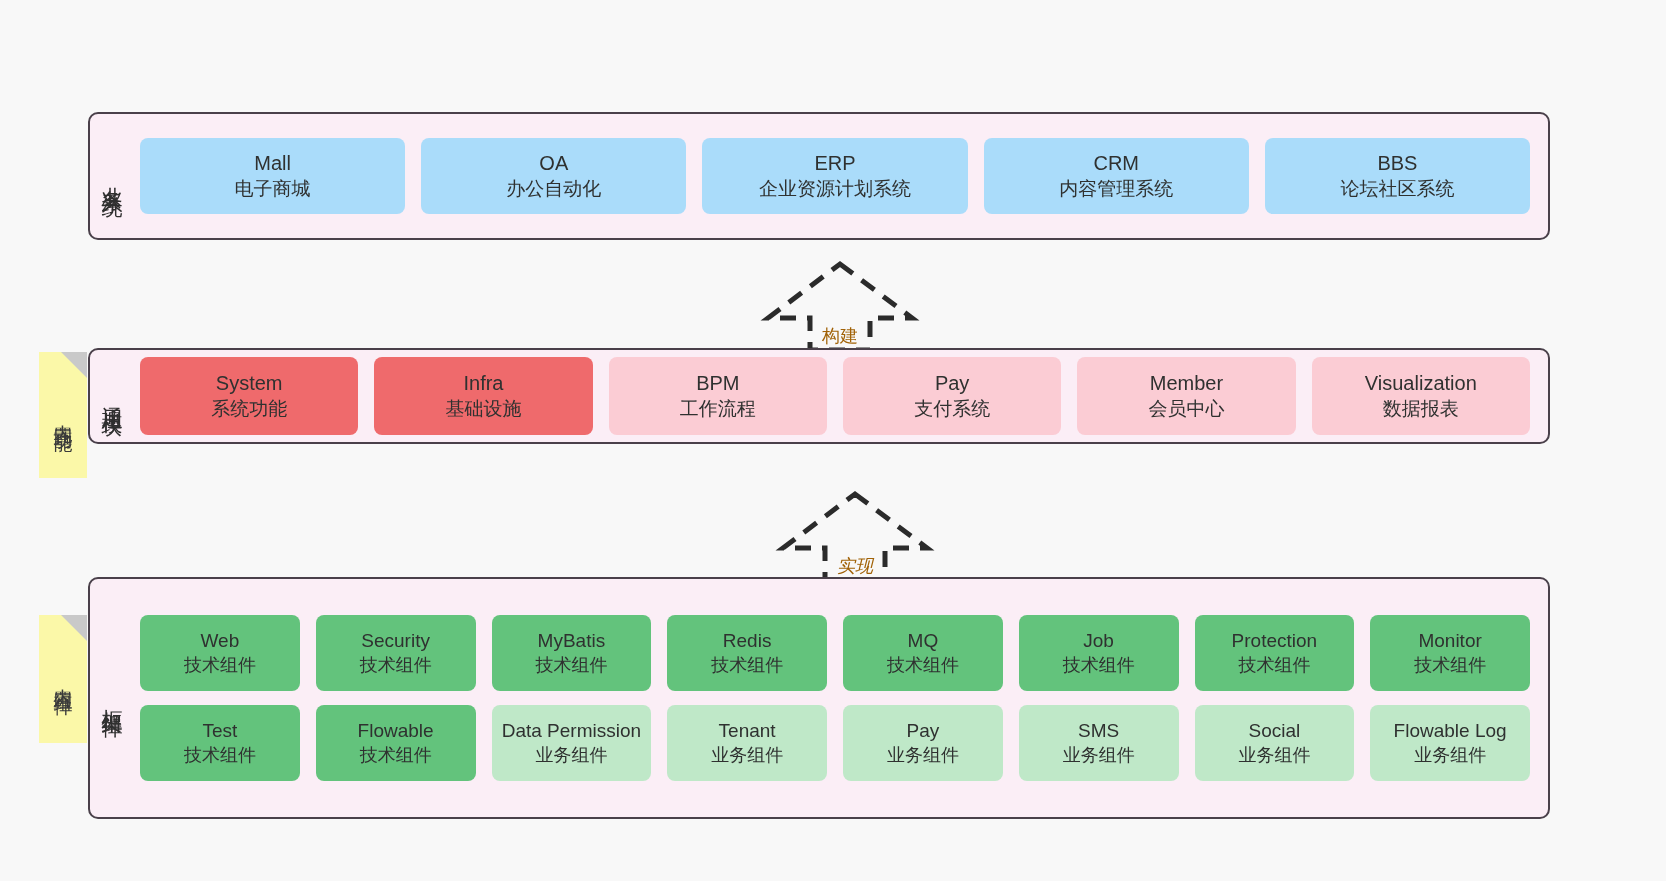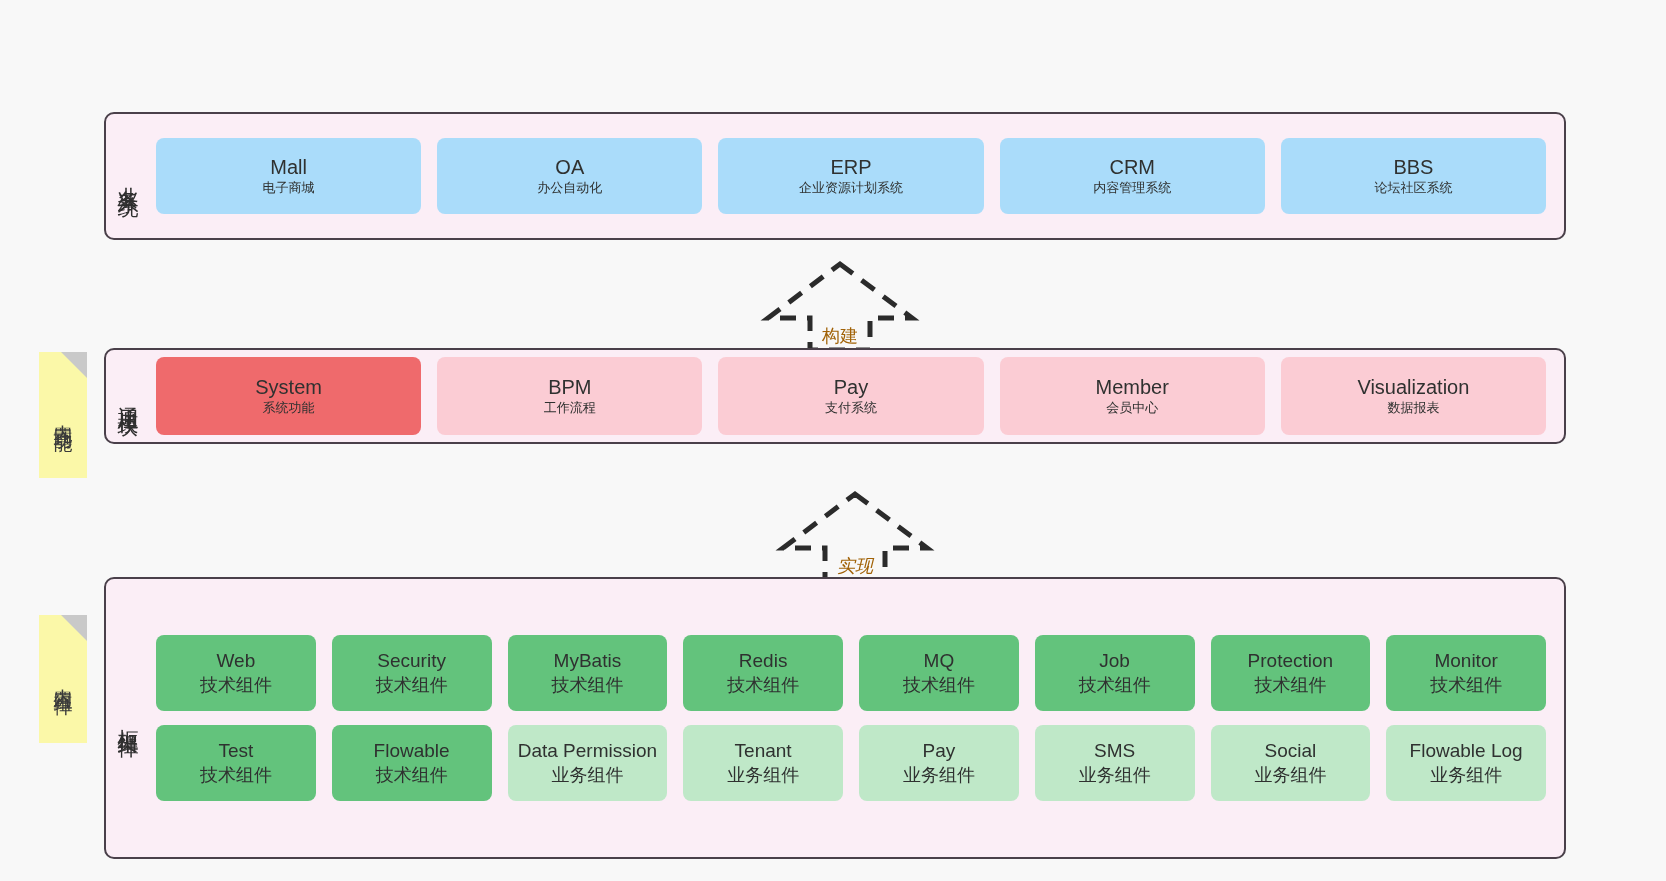--- a/index.html
+++ b/index.html
@@ -19,21 +19,20 @@
   
   .layer {
     position: absolute;
     box-sizing: border-box;
     background: #fbeef6;
     border: 2px solid #4a404a;
     border-radius: 10px;
     display: flex;
     flex-direction: row;
     align-items: stretch;
-    margin-left: 16px;
   }
 
   
   .layer-title {
     flex: 0 0 auto;
     width: 44px;
     display: flex;
     align-items: center;
     justify-content: center;
     writing-mode: vertical-rl;
@@ -68,21 +67,21 @@
     flex-direction: column;
     align-items: center;
     justify-content: center;
     text-align: center;
     color: #2f3130;
     line-height: 1.28;
     box-sizing: border-box;
     padding: 4px 6px;
   }
   .card .card-en { font-size: 20px; }
-  .card .card-cn { font-size: 13px; }
+  .card .card-cn { font-size: 19px; }
 
   
   #layer-business {
     left: 88px;
     top: 112px;
     width: 1462px;
     height: 128px;
   }
   #layer-business .card { background: #aadcfa; height: 76px; }
 
@@ -95,21 +94,21 @@
   }
   #layer-modules .card { height: 78px; }
   .card.red-strong { background: #ef6a6c; }
   .card.red-soft   { background: #fbccd4; }
 
   
   #layer-framework {
     left: 88px;
     top: 577px;
     width: 1462px;
-    height: 282px;
+    height: 242px;
   }
   #layer-framework .card { height: 76px; }
   .card.green-strong { background: #63c37c; }
   .card.green-soft   { background: #bfe8c8; }
   #layer-framework .card .card-en { font-size: 19px; }
   #layer-framework .card .card-cn { font-size: 18px; }
 
   
   .sticky {
     position: absolute;
@@ -201,20 +200,24 @@
 </div>
 
 <div class="layer" id="layer-modules">
   <div class="layer-title">通用模块</div>
   <div class="layer-body">
     <div class="card-row">
       <div class="card red-strong">
         <span class="card-en">System</span>
         <span class="card-cn">系统功能</span>
       </div>
+      <div class="card red-strong">
+        <span class="card-en">Infra</span>
+        <span class="card-cn">基础设施</span>
+      </div>
       <div class="card red-soft">
         <span class="card-en">BPM</span>
         <span class="card-cn">工作流程</span>
       </div>
       <div class="card red-soft">
         <span class="card-en">Pay</span>
         <span class="card-cn">支付系统</span>
       </div>
       <div class="card red-soft">
         <span class="card-en">Member</span>

